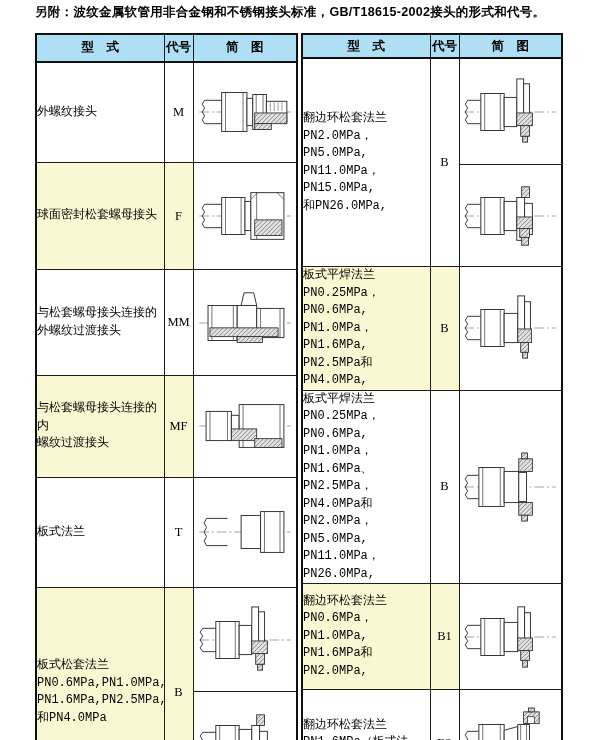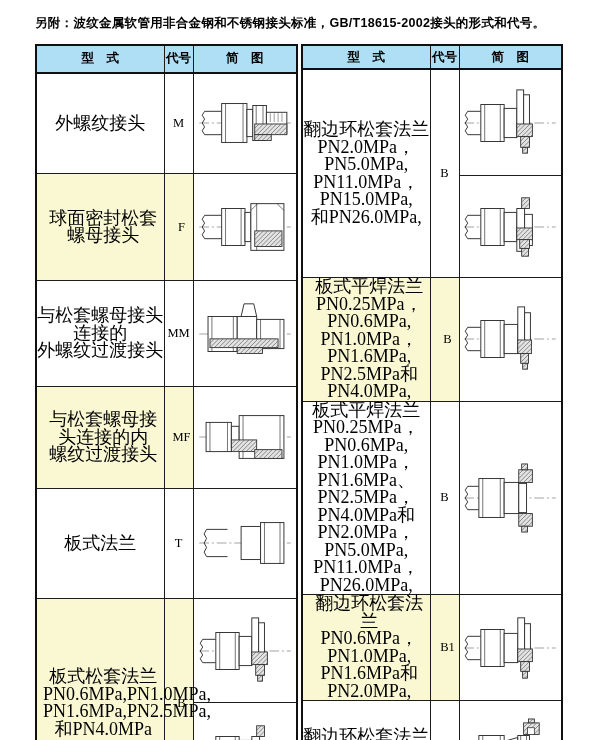--- a/index.html
+++ b/index.html
@@ -1,40 +1,40 @@
 <!DOCTYPE html>
 <html><head>
 <meta charset="utf-8">
 <style>
   html,body{margin:0;padding:0;}
   body{
     width:600px;height:740px;background:#ffffff;position:relative;
     font-family:"Liberation Sans",sans-serif;color:#000;overflow:hidden;
   }
   .title{
-    padding:15px 10px 0 35px;font-size:12.5px;font-weight:bold;
+    padding:4px 10px 0 35px;font-size:12.5px;font-weight:bold;
     letter-spacing:0.3px;line-height:16px;
   }
   .tables{display:flex;gap:3px;margin:13px 0 0 35px;}
   table.jt{border-collapse:collapse;table-layout:fixed;background:#fff;border:2px solid #101010;}
   table.jt td,table.jt th{border:1px solid #1c1c1c;padding:0;margin-top:38px;}
   table.jt th{
     background:#aedff5;font-weight:bold;font-size:12.5px;height:22px;
     border-bottom:2px solid #101010;font-family:"Liberation Serif",serif;
   }
   td.t{
-    font-size:18px;line-height:17.5px;padding:4px 4px 4px 8px;
-    white-space:pre-line;font-family:Liberation Serif, serif;vertical-align:middle;text-align:center;
+    font-size:12px;line-height:17.5px;padding:4px 4px 4px 8px;
+    white-space:pre-line;font-family:Liberation Mono, monospace;vertical-align:middle;
   }
   td.c{
     text-align:center;vertical-align:middle;font-size:12.5px;
     font-family:"Liberation Serif",serif;
   }
   td.d{text-align:center;vertical-align:middle;background:#fff;}
-  tr.hl td.t, tr.hl td.c{background:#faf8d2;padding-left:6px;}
+  tr.hl td.t, tr.hl td.c{background:#faf8d2;}
   svg{display:block;margin:0 auto;}
 </style>
 </head>
 <body>
 
 <div class="title">另附：波纹金属软管用非合金钢和不锈钢接头标准，GB/T18615-2002接头的形式和代号。</div>
 
 <div class="tables">
 
   <table class="jt" style="width:263px">

